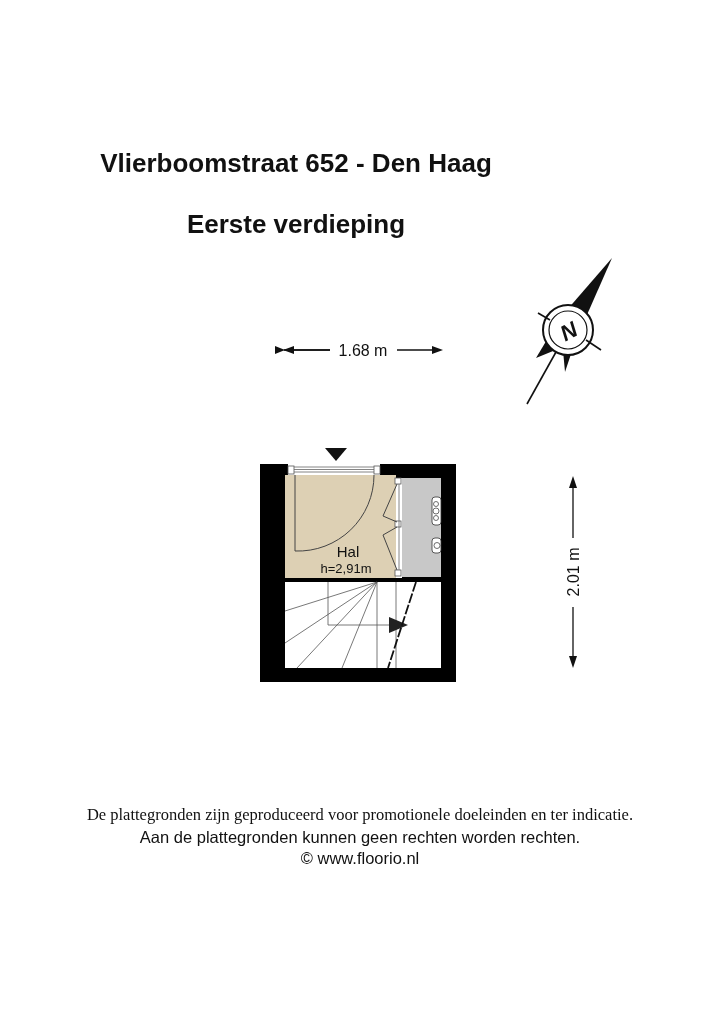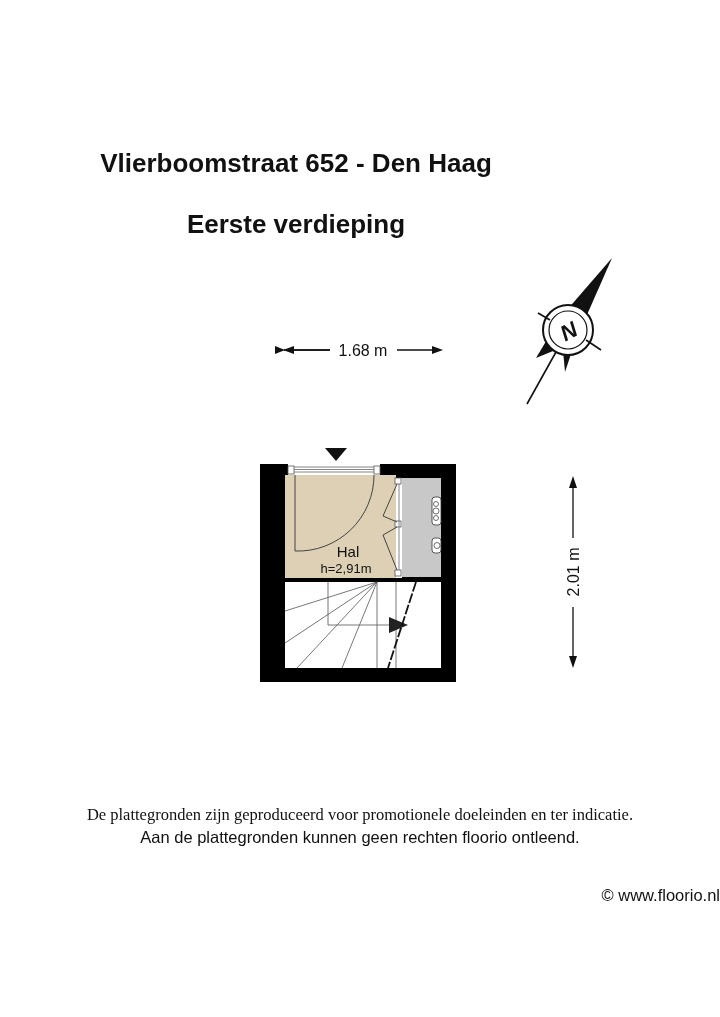--- a/index.html
+++ b/index.html
@@ -3,21 +3,21 @@
 <meta charset="utf-8">
 <style>
   html, body { margin: 0; padding: 0; background: #ffffff; }
   body { width: 720px; height: 1017px; position: relative; overflow: hidden; font-family: "Liberation Sans", sans-serif; color: #111; }
   .title { position: absolute; left: 0; width: 592px; text-align: center; font-weight: bold; font-size: 26px; line-height: 32px; color: #111; }
   .title.l1 { top: 147px; }
   .title.l2 { top: 180px; margin-top: 28px; }
   .footer { position: absolute; left: 0; width: 720px; text-align: center; font-size: 16.5px; line-height: 22px; color: #111; }
   .footer.f1 { top: 804px; font-family: Liberation Serif, serif; }
   .footer.f2 { top: 826px; }
-  .footer.f3 { top: 884px; text-align: right; }
+  .footer.f3 { top: 847px; }
   svg { position: absolute; left: 0; top: 0; }
   .dimtext { font-family: "Liberation Sans", sans-serif; font-size: 16px; fill: #111; }
   .roomname { font-family: "Liberation Sans", sans-serif; font-size: 15px; fill: #111; }
   .roomh { font-family: "Liberation Sans", sans-serif; font-size: 13px; fill: #111; }
 </style>
 </head>
 <body>
 
 <div class="title l1">Vlierboomstraat 652 - Den Haag</div>
 <div class="title l2">Eerste verdieping</div>
@@ -117,14 +117,14 @@
     <line x1="396" y1="582" x2="396" y2="625"></line>
     <line x1="396" y1="625" x2="396" y2="668"></line>
   </g>
   <path d="M389,617 L408,625 L389,633 Z" fill="#222"></path>
   <g>
     <line x1="416" y1="582" x2="388" y2="668" stroke="#111" stroke-width="1.8" stroke-dasharray="10,2"></line>
   </g>
 </svg>
 
 <div class="footer f1">De plattegronden zijn geproduceerd voor promotionele doeleinden en ter indicatie.</div>
-<div class="footer f2">Aan de plattegronden kunnen geen rechten floorio ontleend.</div>
+<div class="footer f2">Aan de plattegronden kunnen geen rechten worden rechten.</div>
 <div class="footer f3">© www.floorio.nl</div>
 
 </body></html>

